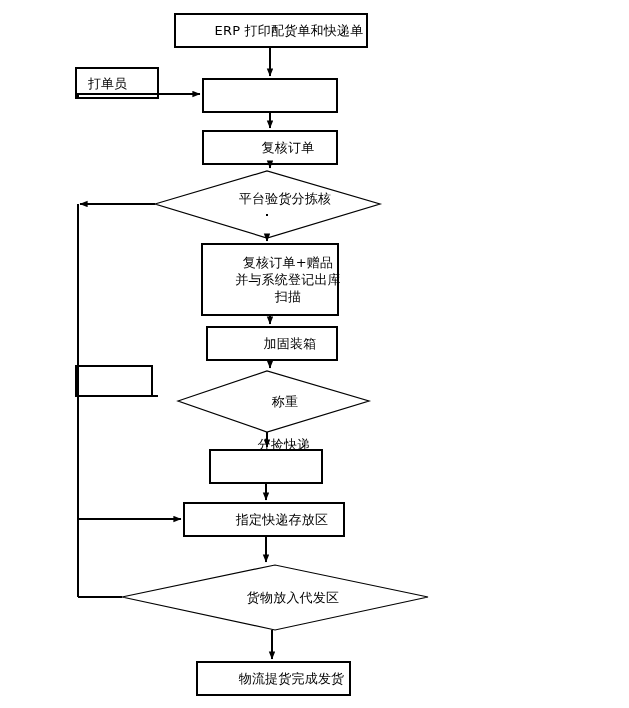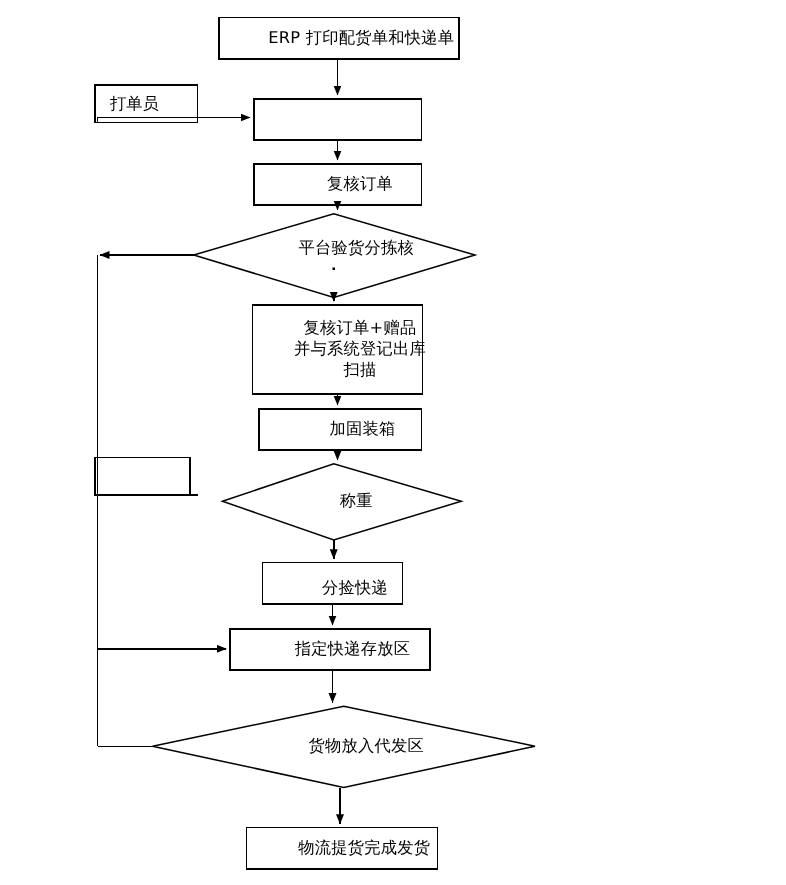--- a/index.html
+++ b/index.html
@@ -128,21 +128,21 @@
   <div class="dot-mark" style="left:266px; top:214px;"></div>
 
   <div class="node-label multiline" style="left:202px; top:245px; width:136px; height:69px;text-align:center;">复核订单+赠品
 并与系统登记出库
 扫描</div>
 
   <div class="node-label" style="left:207px; top:327px; width:130px; height:33px;">加固装箱</div>
 
   <div class="node-label" style="left:217px; top:392px; width:100px; height:19px;">称重</div>
 
-  <div class="node-label" style="left:210px; top:454px; width:112px; height:33px;">分捡快递</div>
+  <div class="node-label" style="left:210px; top:428px; width:112px; height:33px;">分捡快递</div>
 
   <div class="node-label" style="left:184px; top:503px; width:160px; height:33px;">指定快递存放区</div>
 
   <div class="node-label" style="left:195px; top:588px; width:160px; height:19px;">货物放入代发区</div>
 
   <div class="node-label" style="left:197px; top:662px; width:153px; height:33px;">物流提货完成发货</div>
 
   <div class="swim-label" style="left:76px; top:68px; width:82px; height:30px;padding-left:12px;">打单员</div>
 
 

